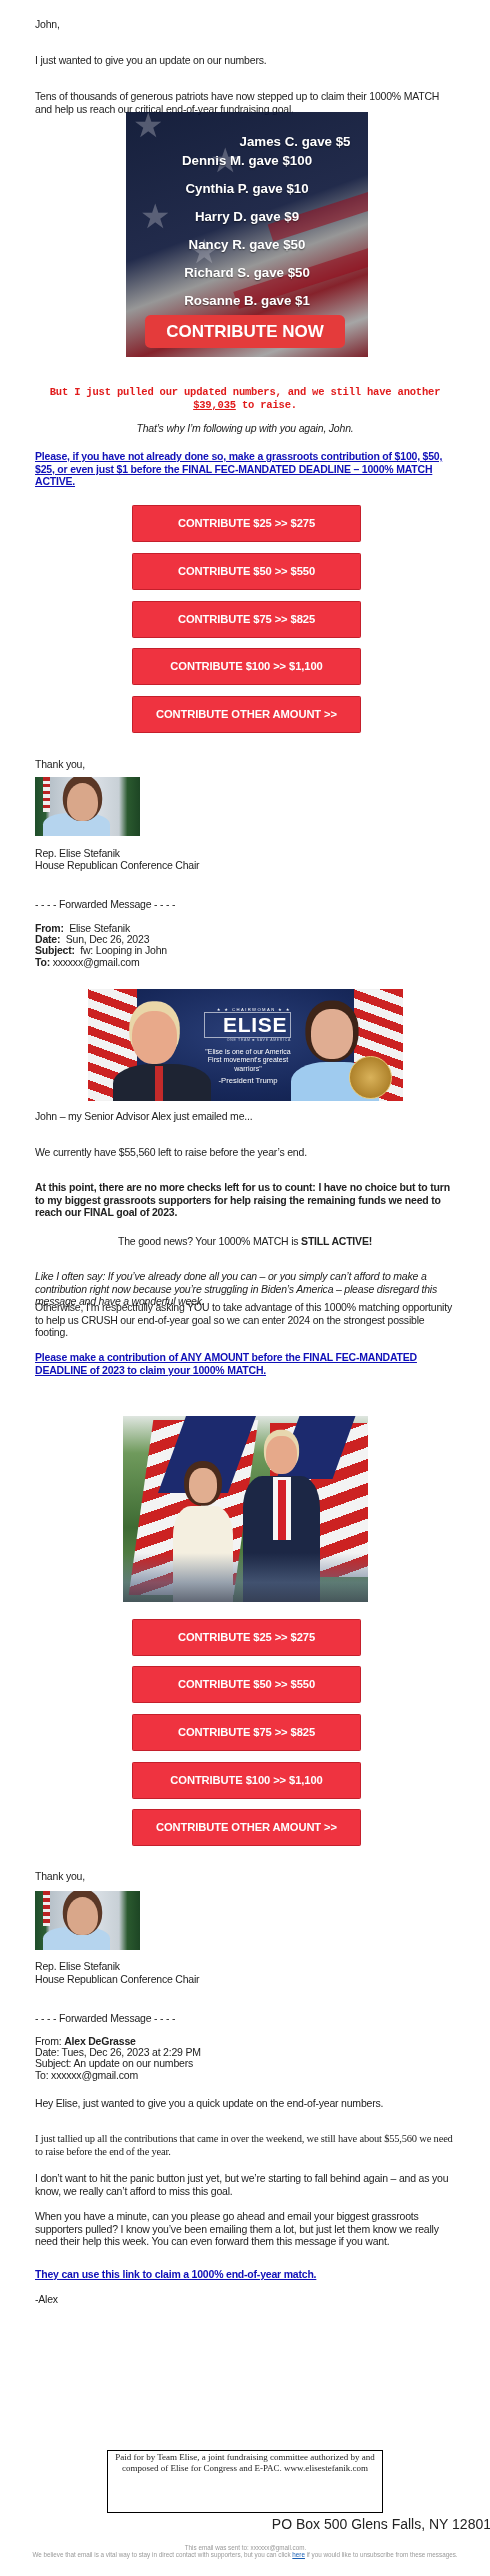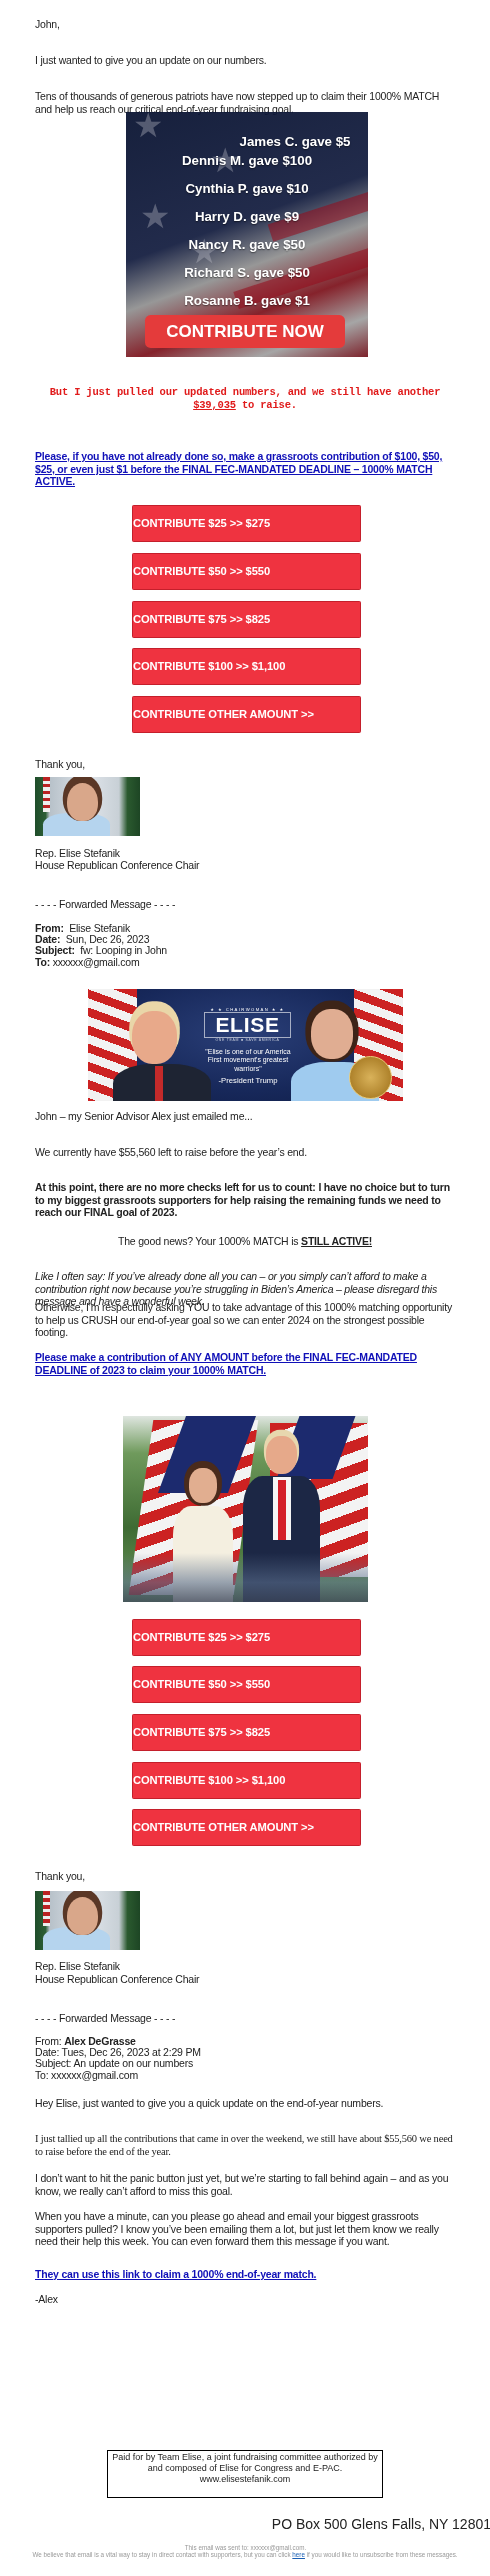--- a/index.html
+++ b/index.html
@@ -7,21 +7,21 @@
   .abs { position: absolute; }
   .txt { position: absolute; left: 35px; width: 420px; line-height: 12.6px; font-size: 10.5px; color: #222; letter-spacing: -0.2px; }
   .center { text-align: center; }
   .bold { font-weight: bold; }
   .italic { font-style: italic; }
   .red { color: #e01b1b; font-family: Liberation Mono, monospace; }
   .link { color: #1010b8; font-weight: bold; text-decoration: underline; }
   .btn {
     position: absolute; left: 132px; width: 227px; height: 35px;
     background: #ef3340; border: 0.7px solid #c41f2b; border-radius: 1.4px;
-    color: #ffffff; font-weight: bold; font-size: 11.2px; text-align: left;
+    color: #ffffff; font-weight: bold; font-size: 11.2px; text-align: center;
     line-height: 35px; cursor: pointer; letter-spacing: -0.1px;
   }
   
   .donor-box {
     position: absolute; left: 126px; top: 112px; width: 242px; height: 245px;
     background:
       linear-gradient(160deg, rgba(10,20,50,0.95) 0%, rgba(15,25,60,0.92) 45%, rgba(140,140,140,0.9) 60%, rgba(120,10,20,0.9) 75%, rgba(150,150,150,0.85) 88%, rgba(110,10,20,0.9) 100%);
     overflow: hidden;
   }
   .donor-box .stripe { position: absolute; height: 18px; background: rgba(150,10,25,0.55); transform: rotate(-18deg); }
@@ -46,21 +46,21 @@
   .banner .flagL { left: 0; }
   .banner .flagR { right: 0; }
   .banner .p1 { position: absolute; left: 24.5px; top: 19.6px; width: 91px; height: 98px; }
   .banner .p1 .head { position: absolute; left: 19.6px; top: 2.8px; width: 45px; height: 53px; border-radius: 45%; background: #e8a98a; box-shadow: 0 -7px 0 2.8px #e9d6a8; }
   .banner .p1 .suit { position: absolute; left: 0; top: 55px; width: 98px; height: 49px; border-radius: 40% 40% 0 0; background: #1e2433; }
   .banner .p1 .tie { position: absolute; left: 42px; top: 57px; width: 8.4px; height: 42px; background: #c42a2a; }
   .banner .p2 { position: absolute; left: 203px; top: 12.6px; width: 84px; height: 105px; }
   .banner .p2 .head { position: absolute; left: 19.6px; top: 7px; width: 42px; height: 50px; border-radius: 45%; background: #e0ad92; box-shadow: 0 -2.8px 0 5.6px #3d2418; }
   .banner .p2 .shirt { position: absolute; left: 0; top: 60px; width: 88px; height: 49px; border-radius: 40% 40% 0 0; background: #9fcbef; }
   .banner .seal { position: absolute; left: 261px; top: 67px; width: 41px; height: 41px; border-radius: 50%; background: radial-gradient(circle, #d9b25a 0%, #a87b24 80%); border: 1.4px solid #e9cc7a; }
-  .banner .logo { position: absolute; left: 116px; top: 18px; width: 87px; text-align: center; color: #fff; }
+  .banner .logo { position: absolute; left: 116px; top: 18px; width: 87px; text-align: right; color: #fff; }
   .banner .logo .small { font-size: 4.2px; letter-spacing: 1.4px; }
   .banner .logo .big { font-size: 21px; font-weight: bold; letter-spacing: 0.7px; border: 0.7px solid rgba(255,255,255,0.6); padding: 0 2.8px; }
   .banner .logo .tag { font-size: 3.5px; letter-spacing: 0.7px; opacity: 0.7; }
   .banner .quote { position: absolute; left: 111px; top: 59px; width: 98px; text-align: center; color: #fff; font-size: 7px; line-height: 8.4px; }
   .banner .attrib { position: absolute; left: 111px; top: 87px; width: 98px; text-align: center; color: #fff; font-size: 7.7px; }
   .rally {
     position: absolute; left: 123px; top: 1416px; width: 245px; height: 186px;
     background: linear-gradient(180deg, #dfe6e0 0%, #6f9a5c 20%, #3e6b33 60%, #6f9a5c 100%);
     overflow: hidden;
   }
@@ -70,21 +70,21 @@
   .rally .canton2 { position: absolute; left: 165px; top: 0; width: 56px; height: 63px; background: #1c2a6e; transform: skewX(-20deg); }
   .rally .woman { position: absolute; left: 39px; top: 49px; width: 77px; height: 140px; }
   .rally .woman .head { position: absolute; left: 27px; top: 2.8px; width: 28px; height: 35px; border-radius: 45%; background: #e1ae90; box-shadow: 0 -2.1px 0 4.9px #4a2b1c; }
   .rally .woman .body { position: absolute; left: 10.5px; top: 41px; width: 60px; height: 98px; border-radius: 30% 30% 0 0; background: #f4efe0; }
   .rally .man { position: absolute; left: 116px; top: 17.5px; width: 84px; height: 168px; }
   .rally .man .head { position: absolute; left: 27px; top: 2.8px; width: 31px; height: 38px; border-radius: 45%; background: #e6a98a; box-shadow: 0 -4.2px 0 2.1px #e7d7ae; }
   .rally .man .body { position: absolute; left: 3.5px; top: 42px; width: 77px; height: 126px; border-radius: 25% 25% 0 0; background: #1c2745; }
   .rally .man .shirt { position: absolute; left: 34px; top: 43px; width: 18px; height: 63px; background: #f5f5f5; }
   .rally .man .tie { position: absolute; left: 39px; top: 46px; width: 8.4px; height: 60px; background: #d41f2a; }
   .rally .crowd { position: absolute; left: 0; bottom: 0; width: 245px; height: 49px; background: linear-gradient(180deg, rgba(120,140,170,0) 0%, rgba(90,110,140,0.6) 60%, rgba(60,70,90,0.8) 100%); }
-  .paidbox { position: absolute; left: 107px; top: 2450px; width: 276px; height: 48px; border: 0.7px solid #000; text-align: center; font-size: 9px; line-height: 11.2px; color: #222; padding-top: 0.7px; box-sizing: border-box; }
+  .paidbox { position: absolute; left: 107px; top: 2450px; width: 276px; height: 63px; border: 0.7px solid #000; text-align: center; font-size: 9px; line-height: 11.2px; color: #222; padding-top: 0.7px; box-sizing: border-box; font-family: Liberation Serif, serif; }
   .footer-small { position: absolute; left: 0; width: 491px; text-align: center; color: #999; font-size: 6.3px; line-height: 7.7px; }
   .footer-small a { color: #1a5fb4; text-decoration: underline; }
 </style>
 </head>
 <body>
 
 <div style="position:relative; width:491px; height:2576px;">
 
   <div class="txt" style="top:18px;">John,</div>
   <div class="txt" style="top:54px;">I just wanted to give you an update on our numbers.</div>
@@ -101,20 +101,21 @@
     <div class="donor-line" style="top:41px;">Dennis M. gave $100</div>
     <div class="donor-line" style="top:69px;">Cynthia P. gave $10</div>
     <div class="donor-line" style="top:97px;">Harry D. gave $9</div>
     <div class="donor-line" style="top:125px;">Nancy R. gave $50</div>
     <div class="donor-line" style="top:153px;">Richard S. gave $50</div>
     <div class="donor-line" style="top:181px;">Rosanne B. gave $1</div>
     <div class="donor-cta">CONTRIBUTE NOW</div>
   </div>
 
   <div class="txt center bold red" style="top:386px;"><span>But I just pulled our updated numbers, and we still have another </span><span style="text-decoration:underline;">$39,035</span><span> to raise.</span></div>
+  <div class="txt center italic" style="top:422px;">That’s why I’m following up with you again, John.</div>
   <div class="txt link" style="top:450px; cursor:pointer;">Please, if you have not already done so, make a grassroots contribution of $100, $50, $25, or even just $1 before the FINAL FEC-MANDATED DEADLINE – 1000% MATCH ACTIVE.</div>
 
   <div class="btn" style="top:505px;">CONTRIBUTE $25 &gt;&gt; $275</div>
   <div class="btn" style="top:553px;">CONTRIBUTE $50 &gt;&gt; $550</div>
   <div class="btn" style="top:601px;">CONTRIBUTE $75 &gt;&gt; $825</div>
   <div class="btn" style="top:648px;">CONTRIBUTE $100 &gt;&gt; $1,100</div>
   <div class="btn" style="top:696px;">CONTRIBUTE OTHER AMOUNT &gt;&gt;</div>
 
   <div class="txt" style="top:758px;">Thank you,</div>
   <div class="sig-photo" style="top:777px;">
@@ -151,21 +152,21 @@
       <div class="tag">ONE TEAM ■ SAVE AMERICA</div>
     </div>
     <div class="quote">"Elise is one of our America First movement's greatest warriors"</div>
     <div class="attrib">-President Trump</div>
     <div class="seal"></div>
   </div>
 
   <div class="txt" style="top:1110px;">John – my Senior Advisor Alex just emailed me...</div>
   <div class="txt" style="top:1146px;">We currently have $55,560 left to raise before the year’s end.</div>
   <div class="txt bold" style="top:1181px;">At this point, there are no more checks left for us to count: I have no choice but to turn to my biggest grassroots supporters for help raising the remaining funds we need to reach our FINAL goal of 2023.</div>
-  <div class="txt center" style="top:1235px;"><span>The good news? Your 1000% MATCH is </span><span class="bold" style="text-decoration:underline;margin-top:31px;">STILL ACTIVE!</span></div>
+  <div class="txt center" style="top:1235px;"><span>The good news? Your 1000% MATCH is </span><span class="bold" style="margin-top:31px;">STILL ACTIVE!</span></div>
   <div class="txt italic" style="top:1270px;">Like I often say: If you’ve already done all you can – or you simply can’t afford to make a contribution right now because you’re struggling in Biden’s America – please disregard this message and have a wonderful week.</div>
   <div class="txt" style="top:1301px;">Otherwise, I’m respectfully asking YOU to take advantage of this 1000% matching opportunity to help us CRUSH our end-of-year goal so we can enter 2024 on the strongest possible footing.</div>
   <div class="txt link" style="top:1351px; cursor:pointer;">Please make a contribution of ANY AMOUNT before the FINAL FEC-MANDATED DEADLINE of 2023 to claim your 1000% MATCH.</div>
 
   <div class="rally">
     <div class="flag1"></div>
     <div class="canton1"></div>
     <div class="flag2"></div>
     <div class="canton2"></div>
     <div class="man">

